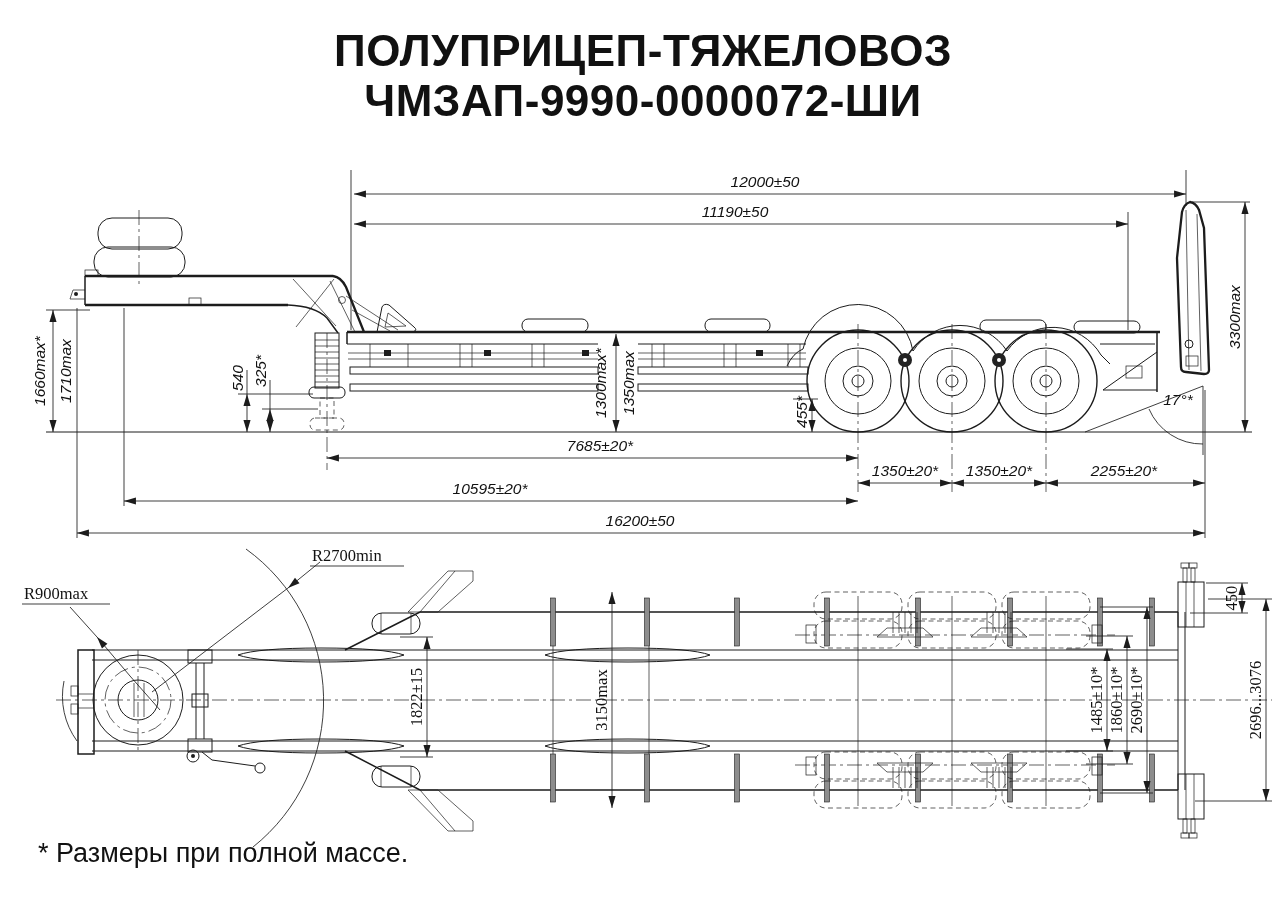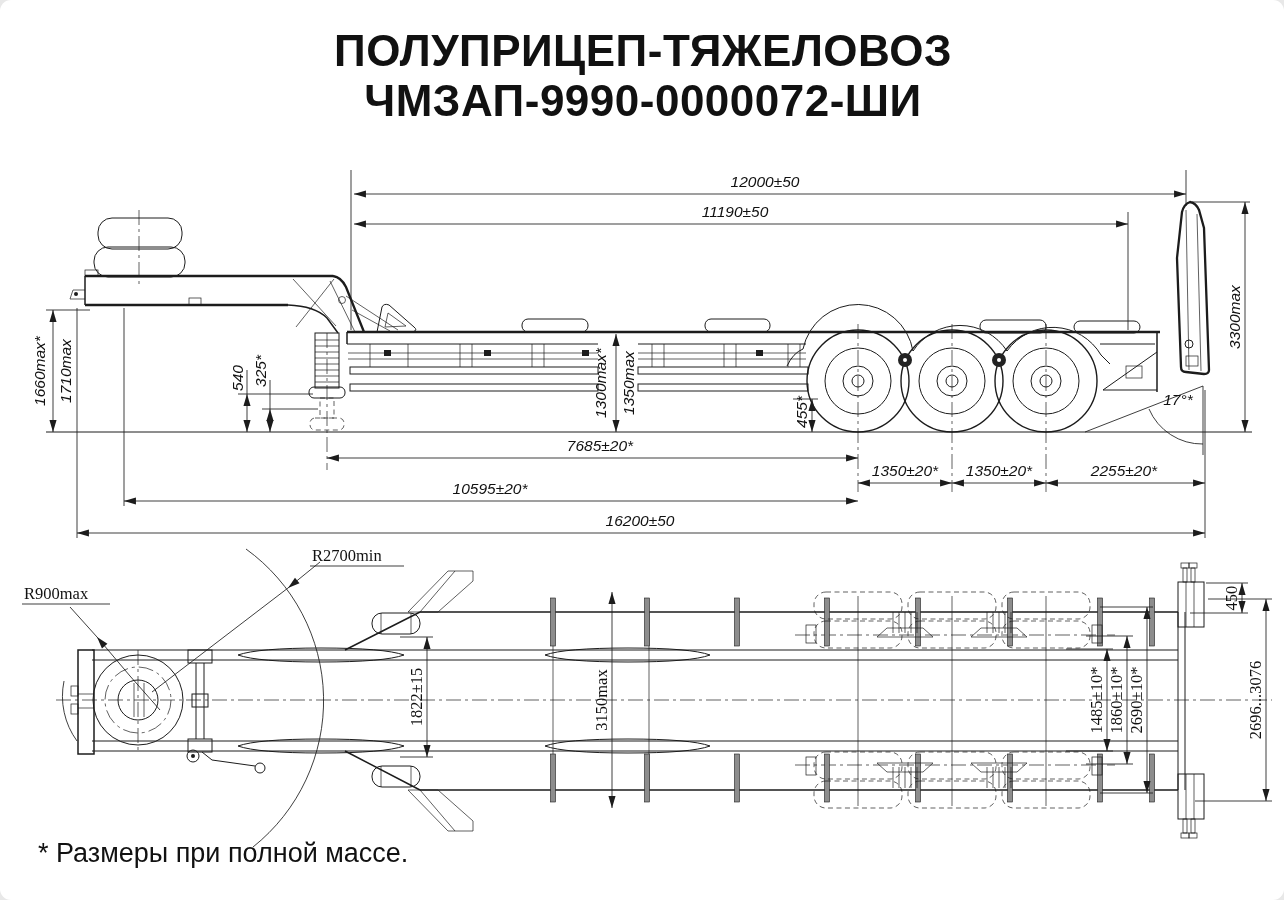--- a/index.html
+++ b/index.html
@@ -1,16 +1,16 @@
 <!DOCTYPE html>
 <html><head>
 <meta charset="utf-8">
 <style>
   html,body{margin:0;padding:0;background:#e8e8e8;}
-  .page{width:1284px;height:900px;background:#ffffff;position:relative;margin:0 auto;overflow:hidden;border-radius:11px;}
+  .page{width:1284px;height:900px;background:#ffffff;position:relative;margin:0 auto;overflow:hidden;}
   svg{display:block;}
   .ln{stroke:#1c1c1c;fill:none;stroke-width:1;}
   .b{stroke-width:2.3;}
   .md{stroke-width:1.5;}
   .tn{stroke-width:.7;}
   .dim{stroke:#1c1c1c;stroke-width:.85;fill:none;}
   .dash{stroke-dasharray:5 3.5;}
   .cl{stroke-dasharray:15 4 3 4;stroke-width:.7;}
   .bar{fill:#8d8d8d;stroke:#1c1c1c;stroke-width:.6;}
   .hub{fill:#222;stroke:none;}

